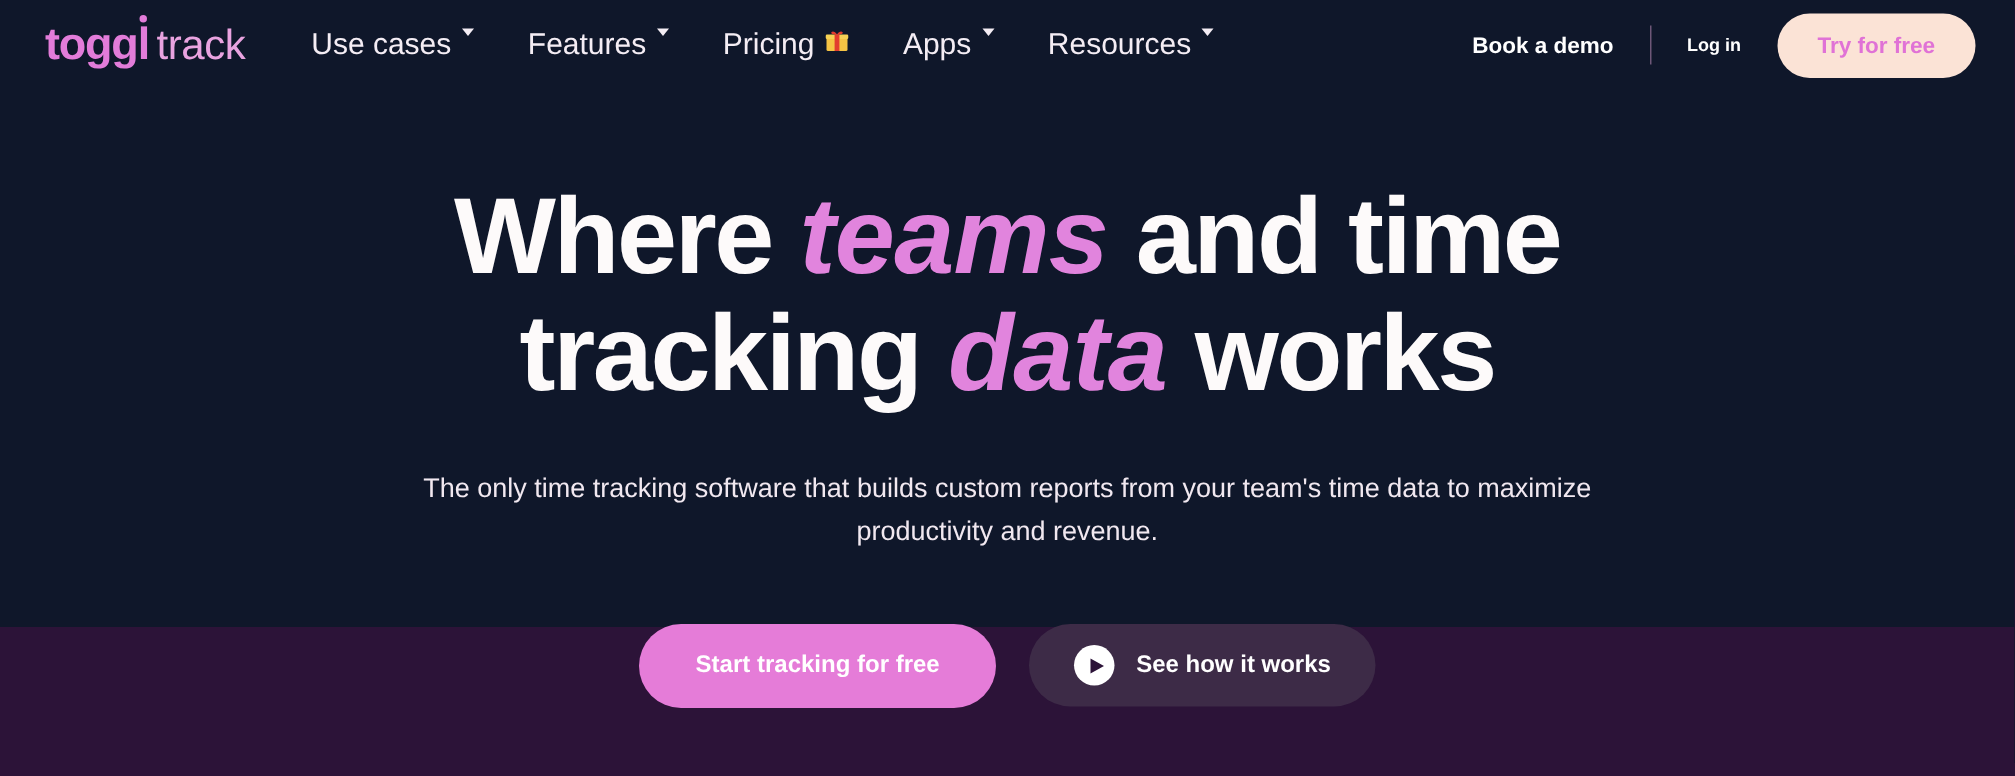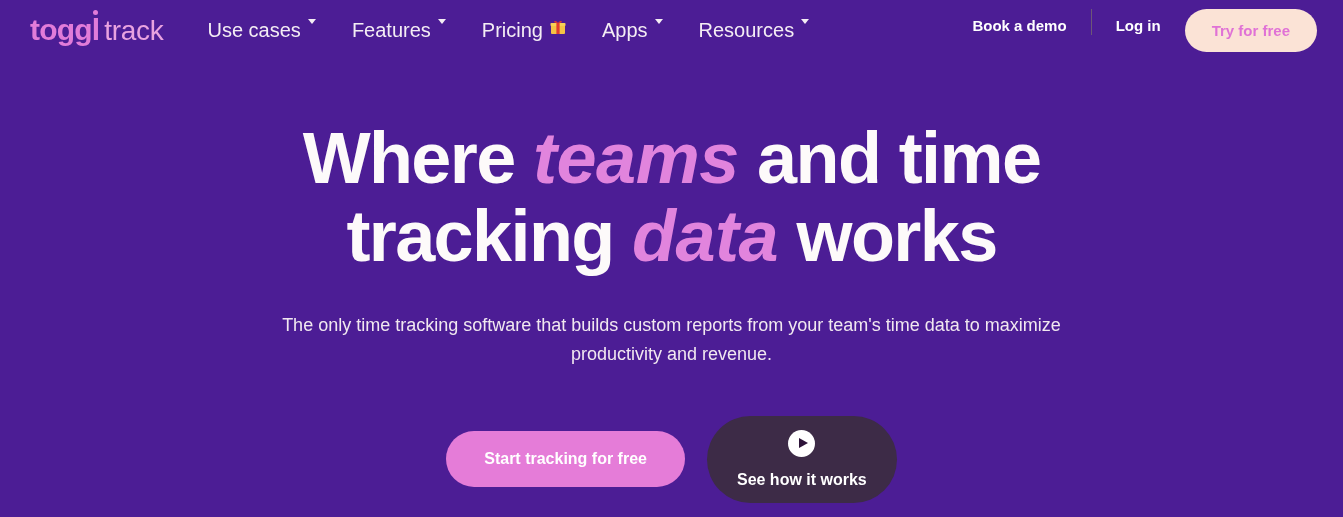--- a/index.html
+++ b/index.html
@@ -12,22 +12,22 @@
 
   body {
     background: #2C1338;
     font-family: "Liberation Sans", sans-serif;
     -webkit-font-smoothing: antialiased;
   }
 
   .page {
     position: relative;
     width: 1343px;
-    height: 517px;
-    background: #4c1d95;
+    height: 418px;
+    background: #0f172a;
     text-decoration: underline;
   }
 
   
   .navbar {
     position: absolute;
     top: 0; left: 0;
     width: 1343px;
     height: 60px;
     display: flex;
@@ -99,41 +99,42 @@
   .gift {
     font-size: 15px;
     line-height: 1;
     display: inline-block;
   }
   .gift-svg { display:block; }
 
   .nav-right {
     margin-left: auto;
     display: flex;
+    align-items: center;
   }
 
   .book-demo {
     color: #FFFFFF;
     font-size: 15px;
     font-weight: bold;
     cursor: pointer;
     padding: 8px 2px;
     white-space: nowrap;
   }
 
   .nav-divider {
     width: 1px;
     height: 26px;
     background: #6D5777;
     margin: 0 22px;
   }
 
   .login {
     color: #FFFFFF;
-    font-size: 15px;
+    font-size: 12px;
     font-weight: bold;
     cursor: pointer;
     padding: 8px 2px;
     white-space: nowrap;
   }
 
   .try-free {
     margin-left: 22px;
     background: #FBE3D6;
     color: #E072D6;
@@ -209,21 +210,20 @@
     font-weight: bold;
     border: none;
     border-radius: 100px;
     padding: 14px 30px;
     cursor: pointer;
     font-family: inherit;
     display: flex;
     align-items: center;
     gap: 14px;
     white-space: nowrap;
-    flex-direction: column;
   }
 
   .play-circle {
     width: 27px;
     height: 27px;
     border-radius: 50%;
     background: #FFFFFF;
     display: flex;
     align-items: center;
     justify-content: center;

